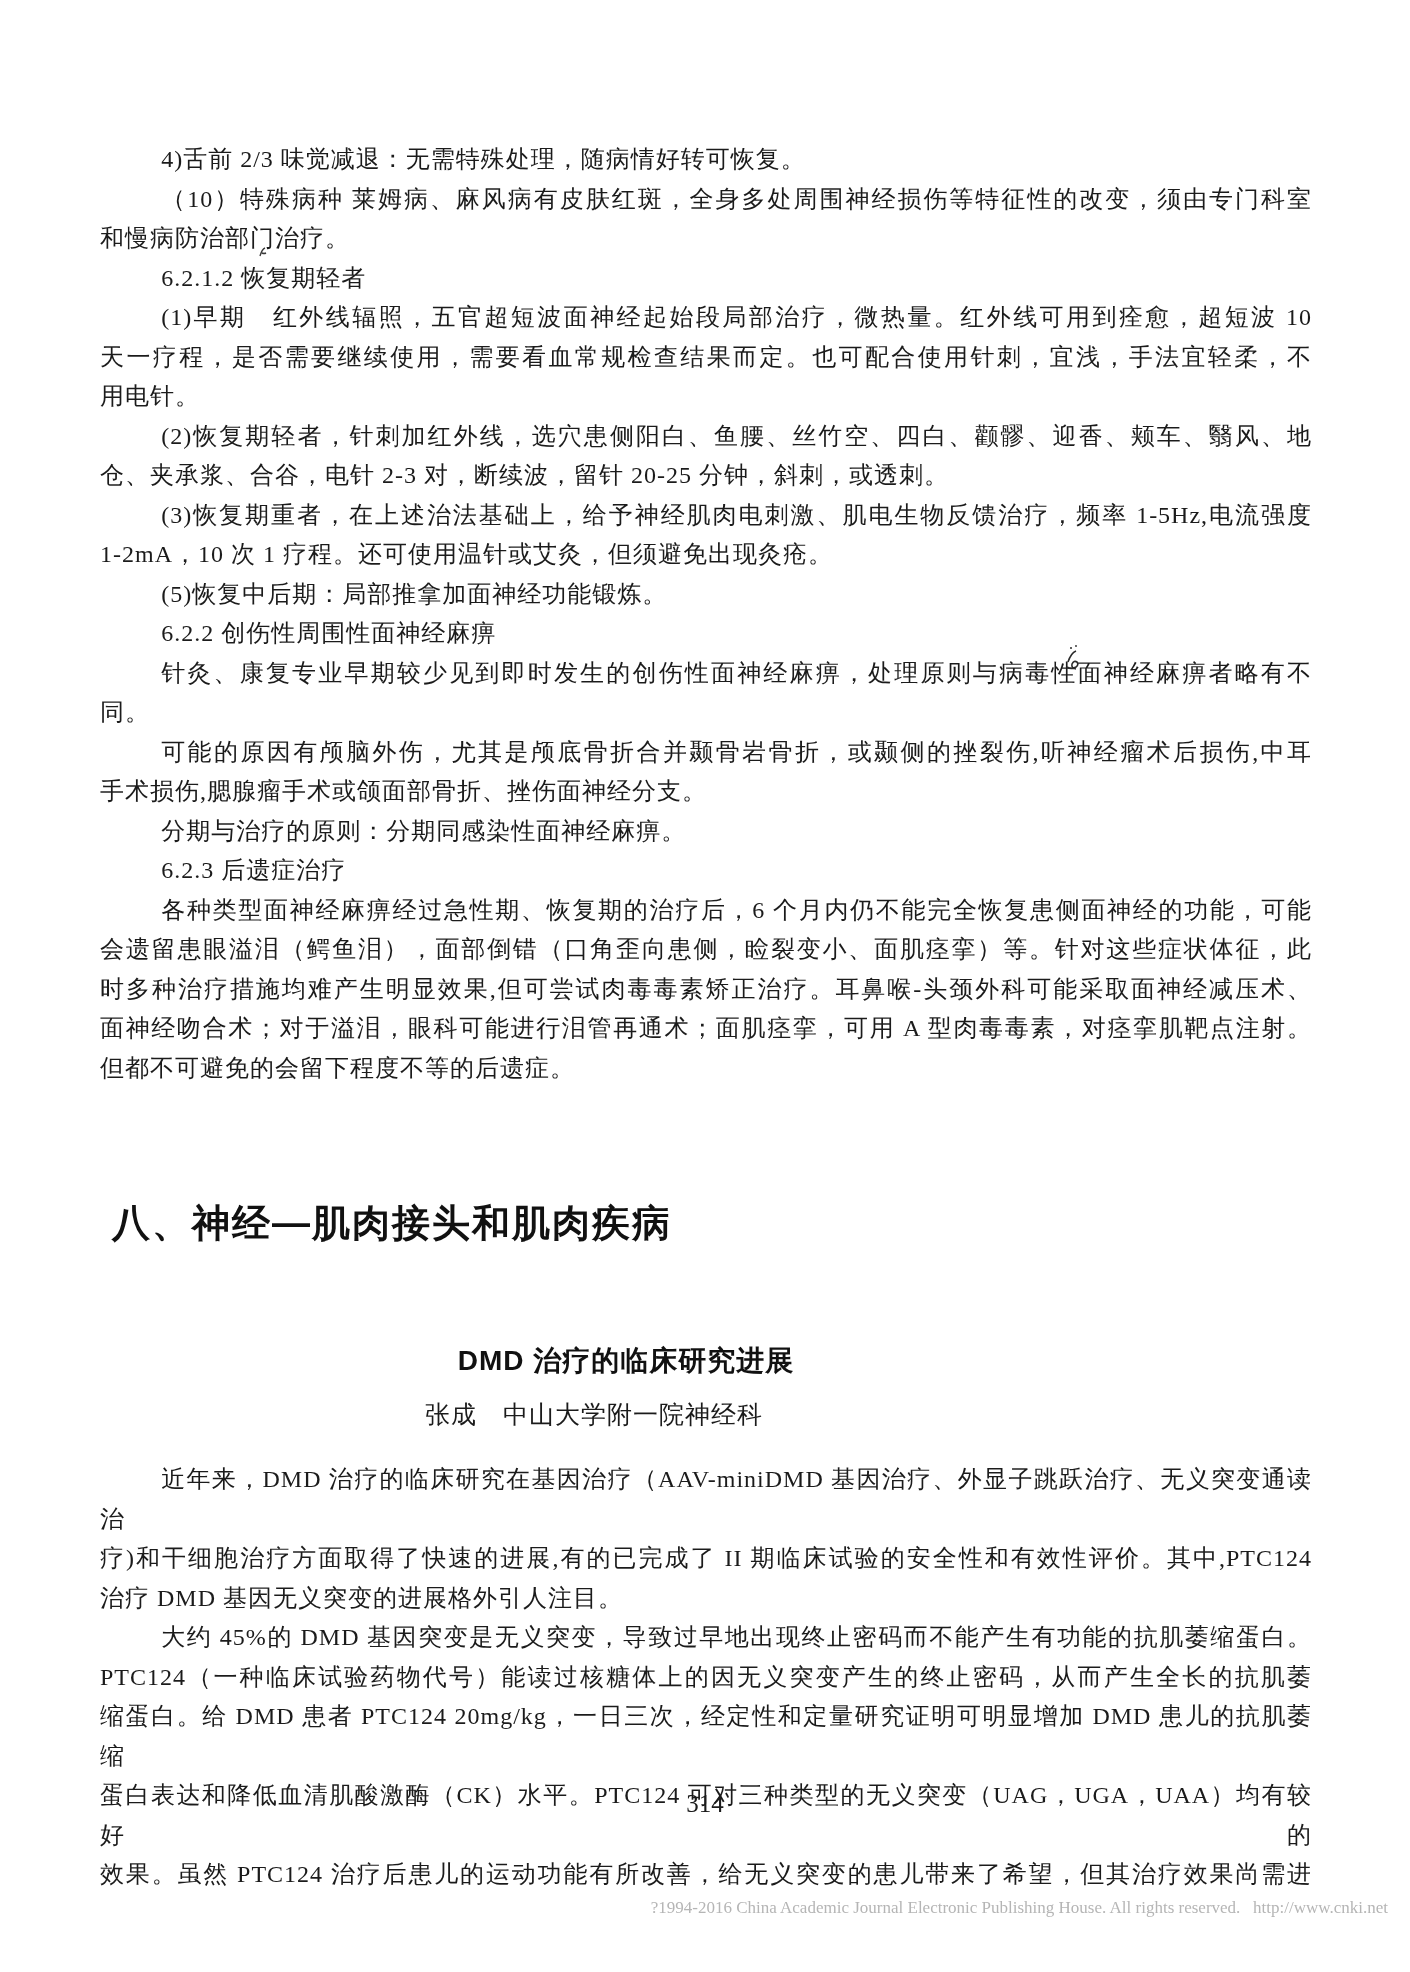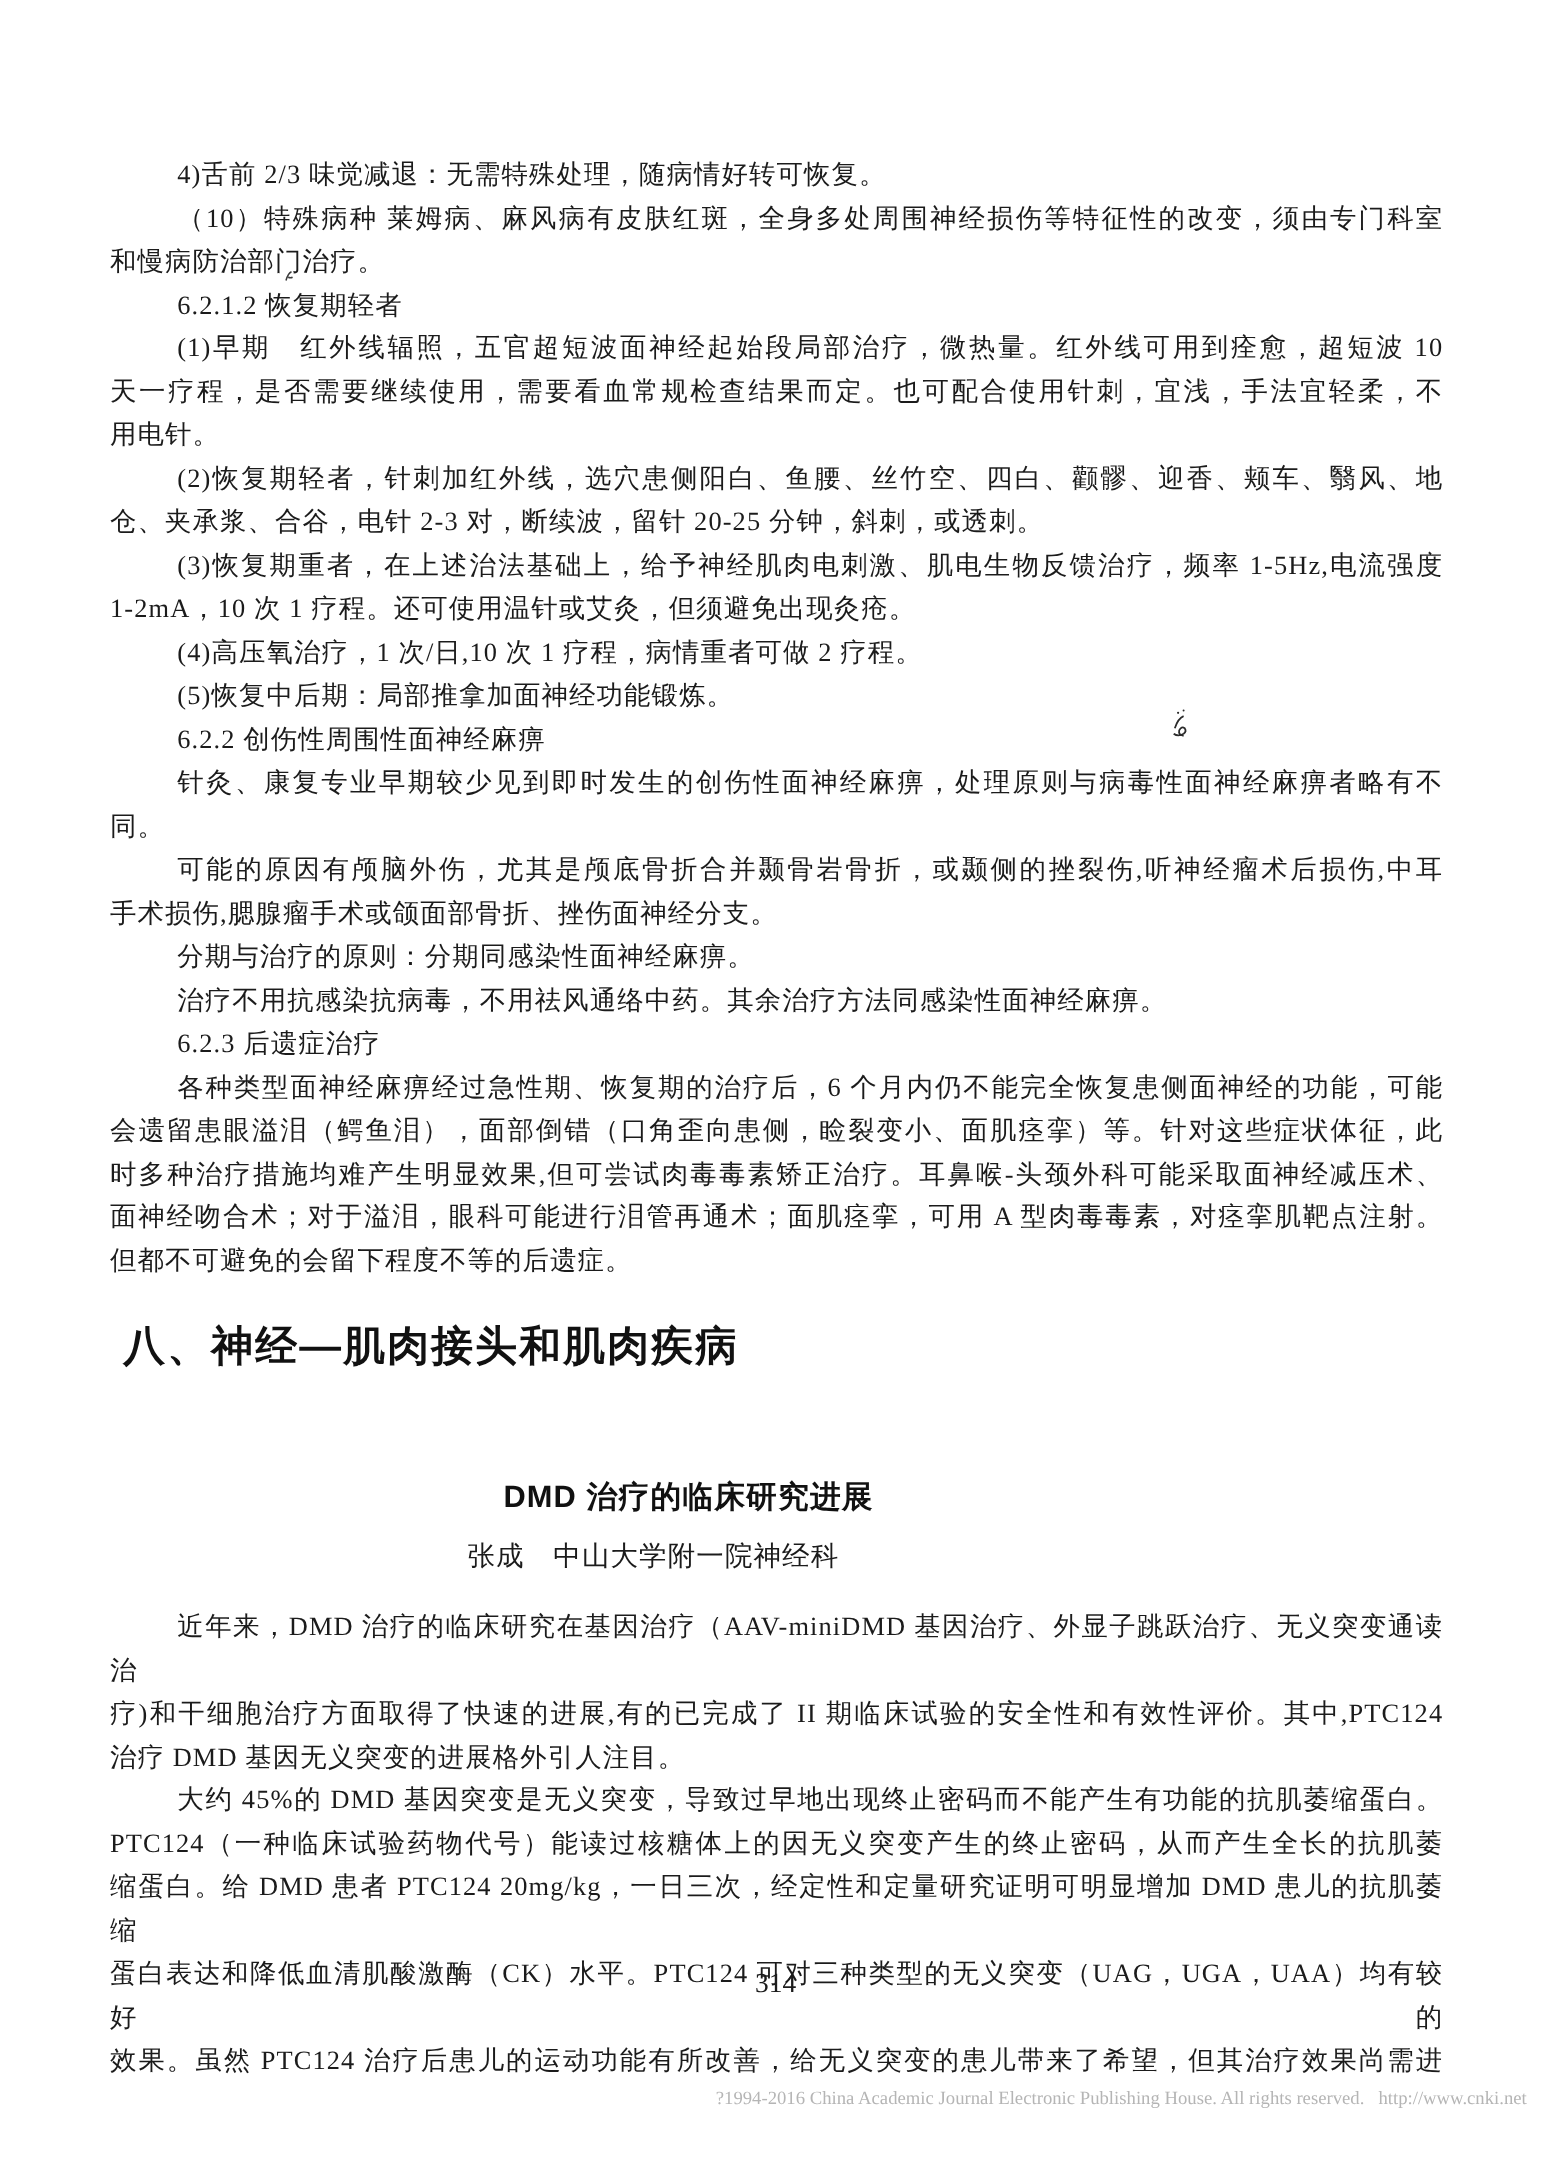--- a/index.html
+++ b/index.html
@@ -117,37 +117,35 @@
       <div class="line">用电针。</div>
 
       <div class="line indent fill">(2)恢复期轻者，针刺加红外线，选穴患侧阳白、鱼腰、丝竹空、四白、颧髎、迎香、颊车、翳风、地</div>
 
       <div class="line">仓、夹承浆、合谷，电针 2-3 对，断续波，留针 20-25 分钟，斜刺，或透刺。</div>
 
       <div class="line indent fill">(3)恢复期重者，在上述治法基础上，给予神经肌肉电刺激、肌电生物反馈治疗，频率 1-5Hz,电流强度</div>
 
       <div class="line">1-2mA，10 次 1 疗程。还可使用温针或艾灸，但须避免出现灸疮。</div>
 
-      <div class="line indent">(4)高压氧治疗，1 次/日,10 次 1 疗程，病情重者可做 2 疗程。</div>
 
       <div class="line indent">(5)恢复中后期：局部推拿加面神经功能锻炼。</div>
 
       <div class="line indent">6.2.2 创伤性周围性面神经麻痹</div>
 
       <div class="line indent fill">针灸、康复专业早期较少见到即时发生的创伤性面神经麻痹，处理原则与病毒性面神经麻痹者略有不</div>
 
       <div class="line">同。</div>
 
       <div class="line indent fill">可能的原因有颅脑外伤，尤其是颅底骨折合并颞骨岩骨折，或颞侧的挫裂伤,听神经瘤术后损伤,中耳</div>
 
       <div class="line">手术损伤,腮腺瘤手术或颌面部骨折、挫伤面神经分支。</div>
 
       <div class="line indent">分期与治疗的原则：分期同感染性面神经麻痹。</div>
 
-      <div class="line indent">治疗不用抗感染抗病毒，不用祛风通络中药。其余治疗方法同感染性面神经麻痹。</div>
 
       <div class="line indent">6.2.3 后遗症治疗</div>
 
       <div class="line indent fill">各种类型面神经麻痹经过急性期、恢复期的治疗后，6 个月内仍不能完全恢复患侧面神经的功能，可能</div>
 
       <div class="line fill">会遗留患眼溢泪（鳄鱼泪），面部倒错（口角歪向患侧，睑裂变小、面肌痉挛）等。针对这些症状体征，此</div>
 
       <div class="line fill">时多种治疗措施均难产生明显效果,但可尝试肉毒毒素矫正治疗。耳鼻喉-头颈外科可能采取面神经减压术、</div>
 
       <div class="line fill">面神经吻合术；对于溢泪，眼科可能进行泪管再通术；面肌痉挛，可用 A 型肉毒毒素，对痉挛肌靶点注射。</div>

